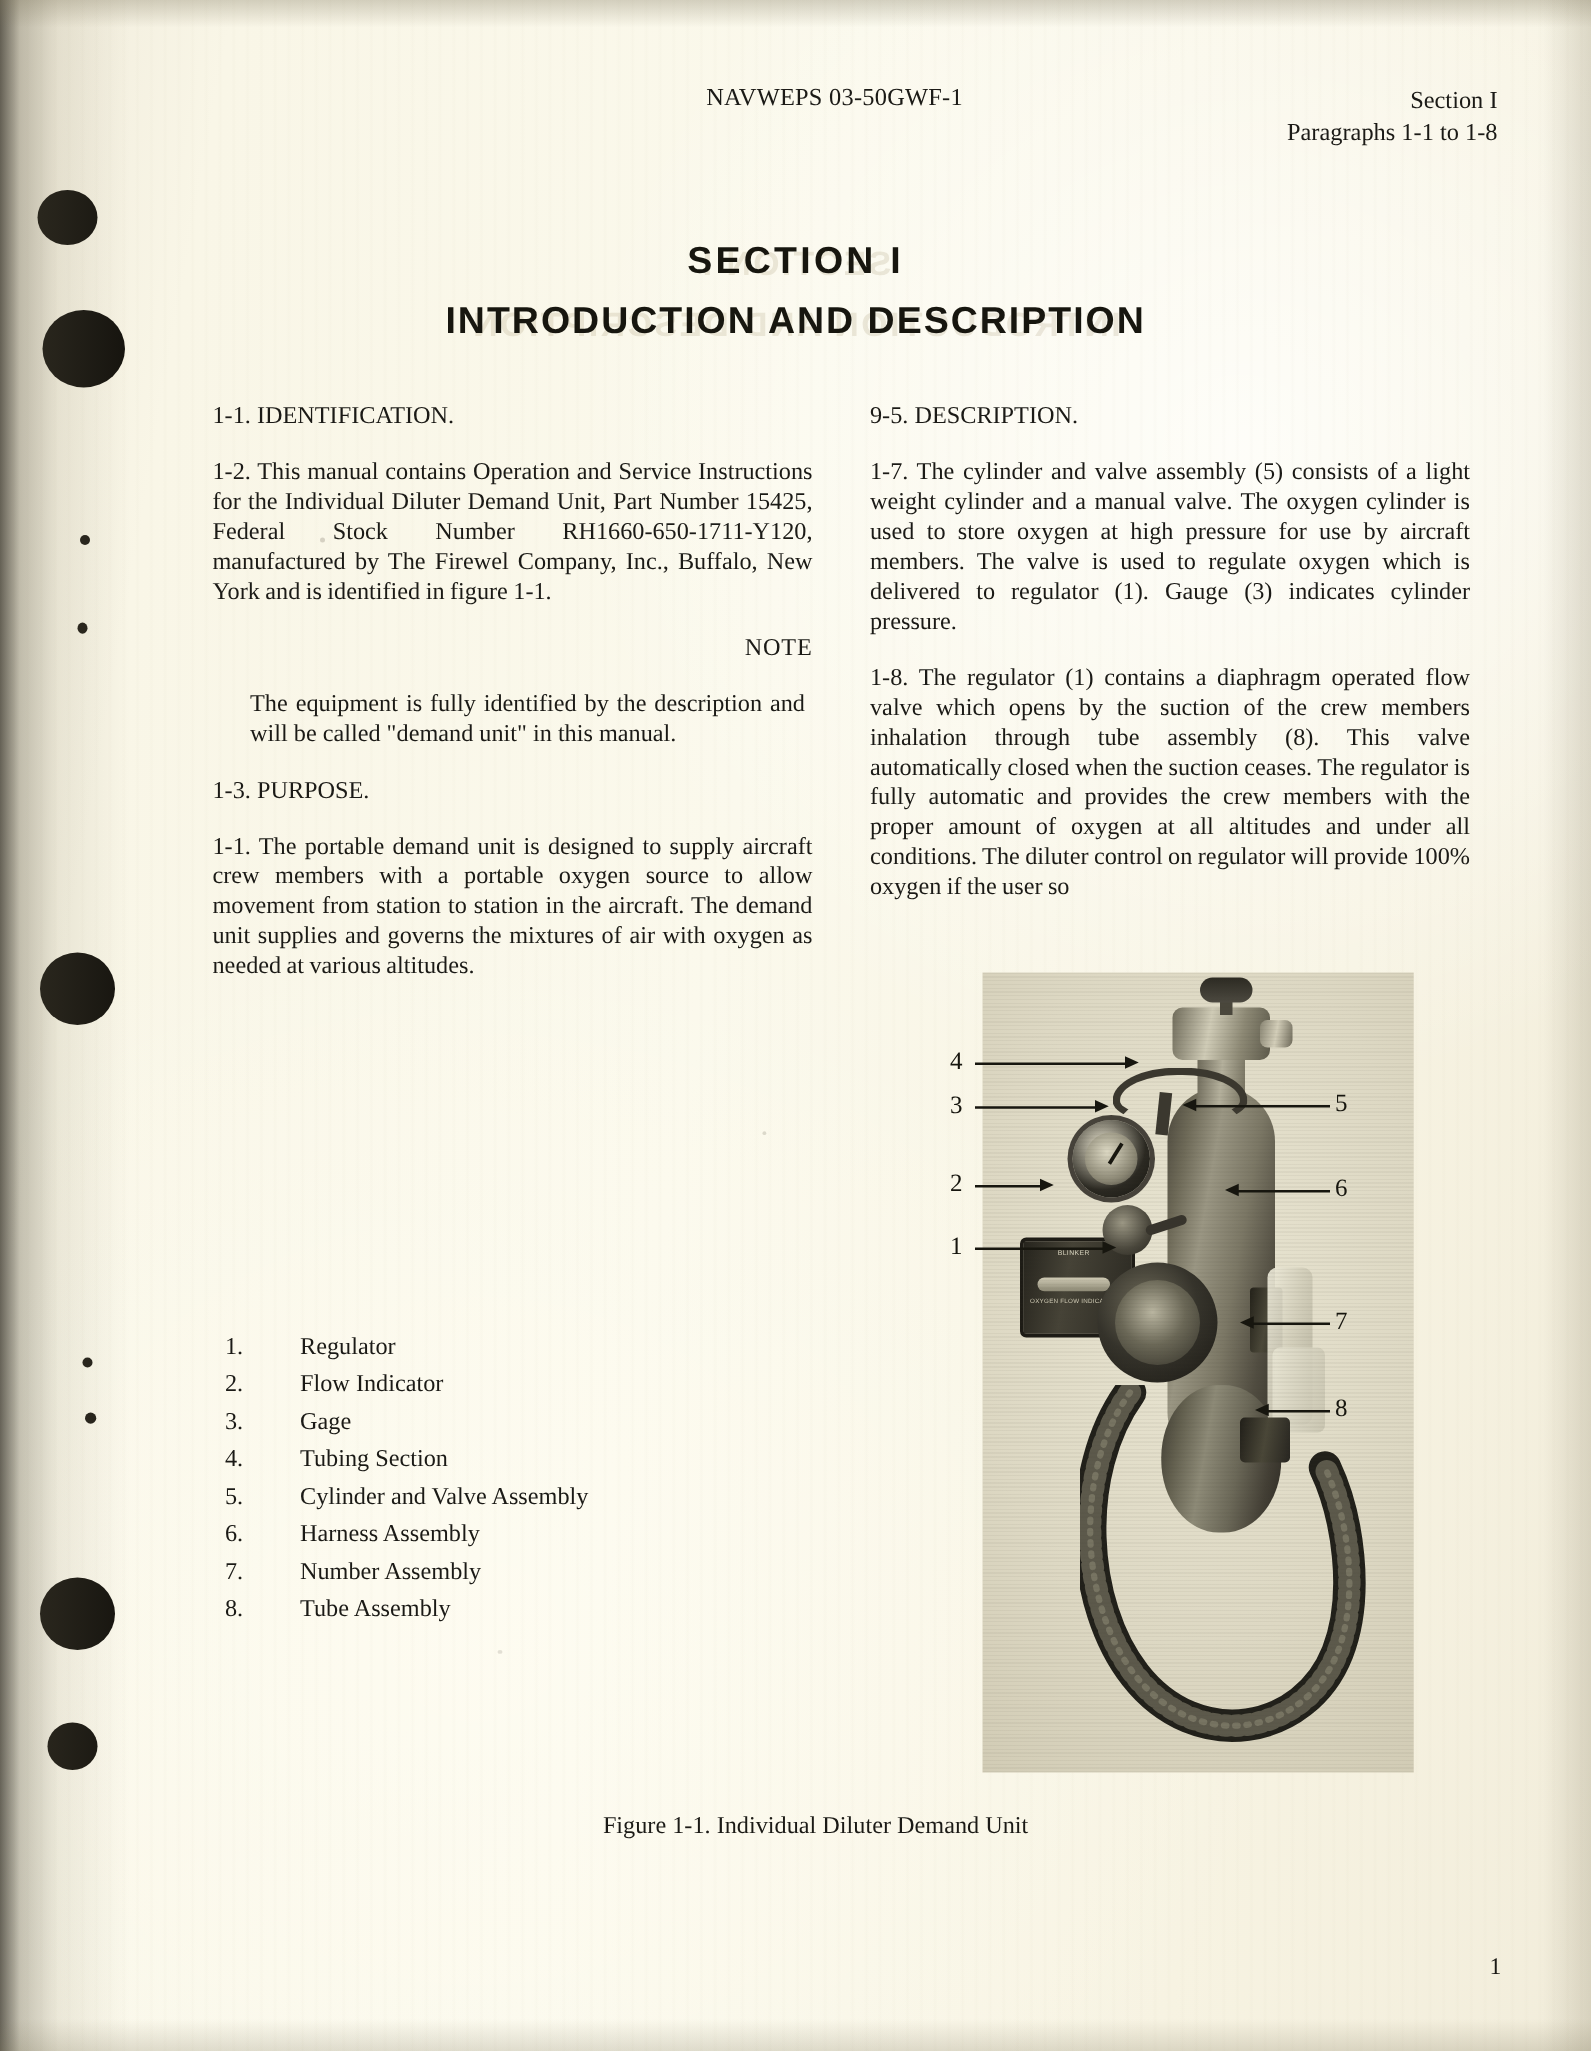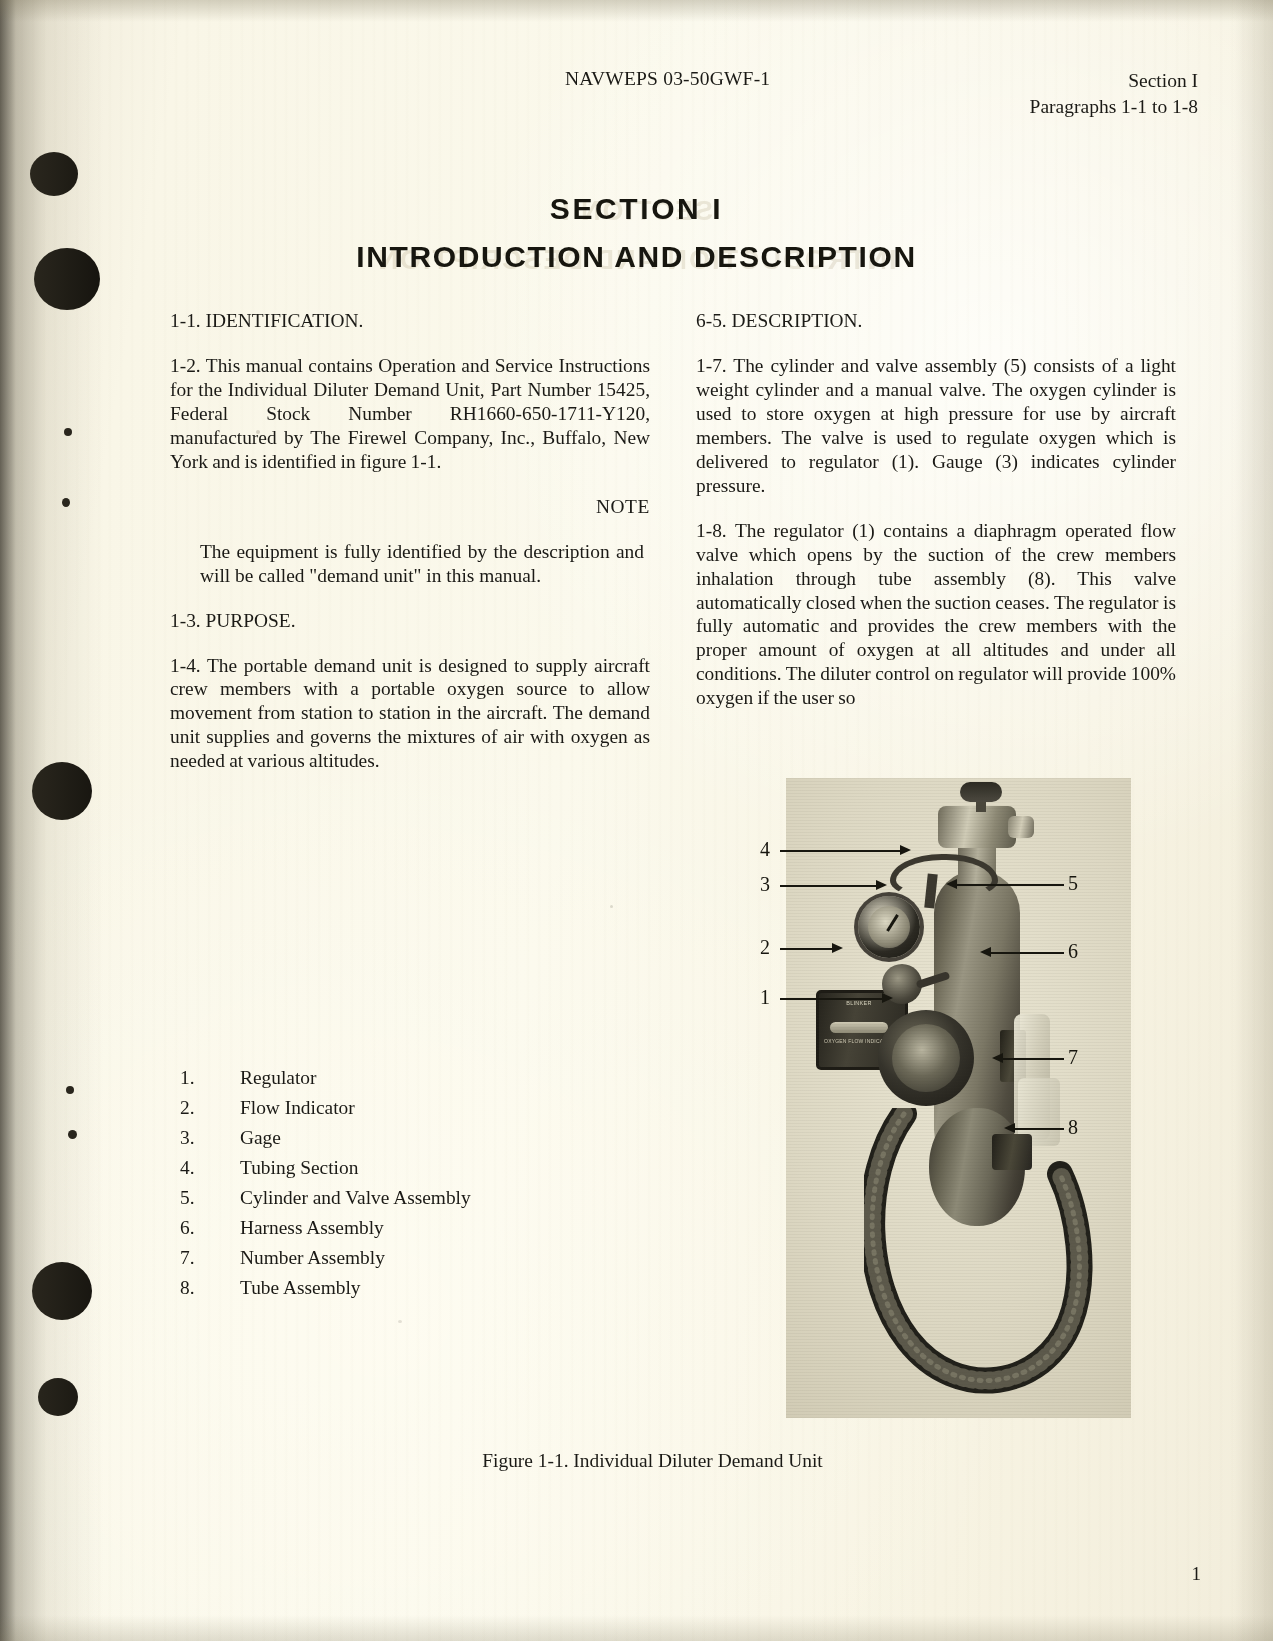--- a/index.html
+++ b/index.html
@@ -45,21 +45,21 @@
       font-size:30px;letter-spacing:1.6px;color:#17160f;margin-top:14px;}
   .ghost{position:absolute;left:0;top:196px;width:100%;text-align:center;pointer-events:none;
      font-family:"Liberation Sans","DejaVu Sans",sans-serif;font-weight:bold;font-size:27px;
      letter-spacing:2px;color:rgba(150,128,86,.17);transform:scaleX(-1);}
   .ghost .g2{margin-top:18px;}
 
   
   .col{position:absolute;font-size:19.4px;line-height:1.235;text-align:justify;}
   .col.left{left:170px;top:305px;width:480px;}
   .col.right{left:696px;top:305px;width:480px;}
-  .col p{margin:4px 0 21px 0;}
+  .col p{margin:16px 0 21px 0;}
   .col p.head{text-align:left;}
   .col p:last-child{margin-bottom:0;}
   .note-title{text-align:right;margin:0 0 14px 0;letter-spacing:.6px;}
   .note-body{margin:0 0 22px 0;padding-left:30px;padding-right:6px;text-align:justify;}
   .tight{word-spacing:-0.5px;}
 
   
   .legend{position:absolute;left:180px;top:1063px;font-size:19.4px;line-height:1.545;}
   .legend .row{display:flex;}
   .legend .num{width:40px;flex:0 0 40px;}
@@ -169,25 +169,25 @@
     <div class="t1">SECTION I</div>
     <div class="t2">INTRODUCTION AND DESCRIPTION</div>
   </div>
 
   <div class="col left">
     <p class="head">1-1.  IDENTIFICATION.</p>
     <p class="tight">1-2.  This manual contains Operation and Service Instructions for the Individual Diluter Demand Unit, Part Number 15425, Federal Stock Number RH1660-650-1711-Y120, manufactured by The Firewel Company, Inc., Buffalo, New York and is identified in figure 1-1.</p>
     <p class="note-title">NOTE</p>
     <p class="note-body">The equipment is fully identified by the description and will be called "demand unit" in this manual.</p>
     <p class="head">1-3.  PURPOSE.</p>
-    <p class="tight">1-4.  The portable demand unit is designed to supply aircraft crew members with a portable oxygen source to allow movement from station to station in the aircraft.  The demand unit supplies and governs the mixtures of air with oxygen as needed at various altitudes.</p>
+    <p class="tight">1-1.  The portable demand unit is designed to supply aircraft crew members with a portable oxygen source to allow movement from station to station in the aircraft.  The demand unit supplies and governs the mixtures of air with oxygen as needed at various altitudes.</p>
   </div>
 
   <div class="col right">
-    <p class="head">6-5.  DESCRIPTION.</p>
+    <p class="head">9-5.  DESCRIPTION.</p>
     <p class="tight">1-7.  The cylinder and valve assembly (5) consists of a light weight cylinder and a manual valve.  The oxygen cylinder is used to store oxygen at high pressure for use by aircraft members.  The valve is used to regulate oxygen which is delivered to regulator (1).  Gauge (3) indicates cylinder pressure.</p>
     <p class="tight">1-8.  The regulator (1) contains a diaphragm operated flow valve which opens by the suction of the crew members inhalation through tube assembly (8).  This valve automatically closed when the suction ceases.  The regulator is fully automatic and provides the crew members with the proper amount of oxygen at all altitudes and under all conditions.  The diluter control on regulator will provide 100% oxygen if the user so</p>
   </div>
 
   <div class="legend">
     <div class="row">
       <span class="num">1.</span>
       <span class="lbl">Regulator</span>
     </div>
     <div class="row">

